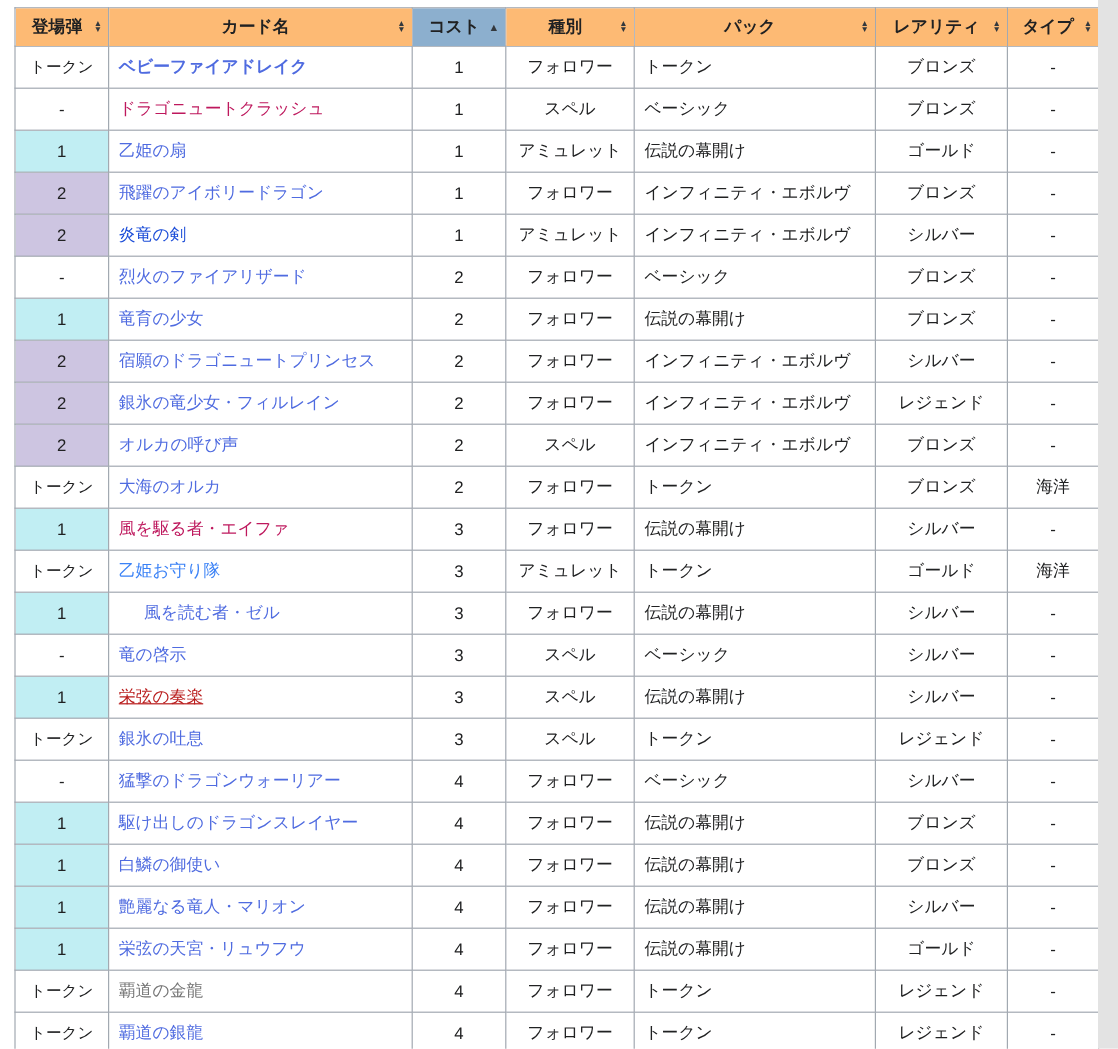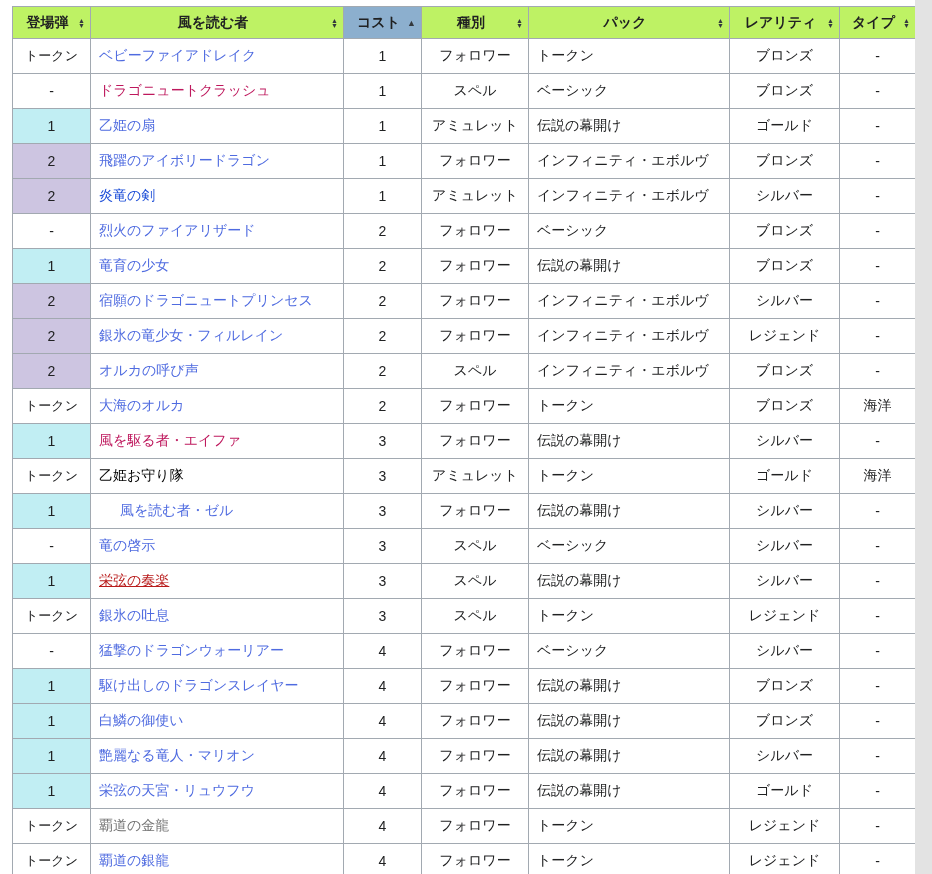--- a/index.html
+++ b/index.html
@@ -15,21 +15,21 @@
     border-collapse:collapse;table-layout:fixed;
     margin:6px 0 0 12px;width:903px;
     font-size:14px;
   }
   th,td{
     border:1px solid #a2a9b1;
     overflow:hidden;white-space:nowrap;
     padding:0 4px;
   }
   th{
-    background:#bef264;height:31px;font-weight:bold;font-size:14px;
+    background:#fdba74;height:31px;font-weight:bold;font-size:14px;
     position:relative;text-align:center;cursor:pointer;
     padding:0 14px 0 6px;
   }
   th.sorted{color:#202122;}
   td{height:34px;text-align:center;font-size:14px;}
   td.align-left{text-align:left;padding-left:8px;}
   a.card-link{text-decoration:none;cursor:pointer;}
   .sort-icon{
     position:absolute;right:5px;top:50%;transform:translateY(-50%);
     display:inline-flex;flex-direction:column;align-items:center;
@@ -50,21 +50,21 @@
       <col style="width: 201px;">
       <col style="width: 110px;">
       <col style="width: 76px;">
     </colgroup>
   <thead>
       <tr>
         <th><span>登場弾</span><span class="sort-icon">
             <span>▲</span>
             <span>▼</span>
           </span></th>
-        <th><span>風を読む者</span><span class="sort-icon">
+        <th><span>カード名</span><span class="sort-icon">
             <span>▲</span>
             <span>▼</span>
           </span></th>
         <th class="sorted" style="background: rgb(140, 175, 206);"><span>コスト</span><span class="sort-icon asc">▲</span></th>
         <th><span>種別</span><span class="sort-icon">
             <span>▲</span>
             <span>▼</span>
           </span></th>
         <th><span>パック</span><span class="sort-icon">
             <span>▲</span>
@@ -76,21 +76,21 @@
           </span></th>
         <th><span>タイプ</span><span class="sort-icon">
             <span>▲</span>
             <span>▼</span>
           </span></th>
       </tr>
     </thead>
   <tbody>
       <tr>
         <td class="debut-token">トークン</td>
-        <td class="align-left"><a class="card-link" style="color: rgb(79, 107, 224);">ベビーファイアドレイク</a></td>
+        <td class="align-left"><a class="card-link" style="color: rgb(79, 107, 224); font-weight: bold;">ベビーファイアドレイク</a></td>
         <td>1</td>
         <td>フォロワー</td>
         <td class="align-left">トークン</td>
         <td>ブロンズ</td>
         <td>-</td>
       </tr>
       <tr>
         <td>-</td>
         <td class="align-left"><a class="card-link" style="color: #be185d;">ドラゴニュートクラッシュ</a></td>
         <td>1</td>
@@ -184,21 +184,21 @@
         <td style="background: rgb(193, 238, 243);">1</td>
         <td class="align-left"><a class="card-link" style="color: #be185d;">風を駆る者・エイファ</a></td>
         <td>3</td>
         <td>フォロワー</td>
         <td class="align-left">伝説の幕開け</td>
         <td>シルバー</td>
         <td>-</td>
       </tr>
       <tr>
         <td class="debut-token">トークン</td>
-        <td class="align-left"><a class="card-link" style="color: #000000;">乙姫お守り隊</a></td>
+        <td class="align-left"><a class="card-link" style="color: #3b82f6;">乙姫お守り隊</a></td>
         <td>3</td>
         <td>アミュレット</td>
         <td class="align-left">トークン</td>
         <td>ゴールド</td>
         <td>海洋</td>
       </tr>
       <tr>
         <td style="background: rgb(193, 238, 243);">1</td>
         <td class="align-left"><a class="card-link" style="color: rgb(79, 107, 224); margin-left: 21px;">風を読む者・ゼル</a></td>
         <td>3</td>

